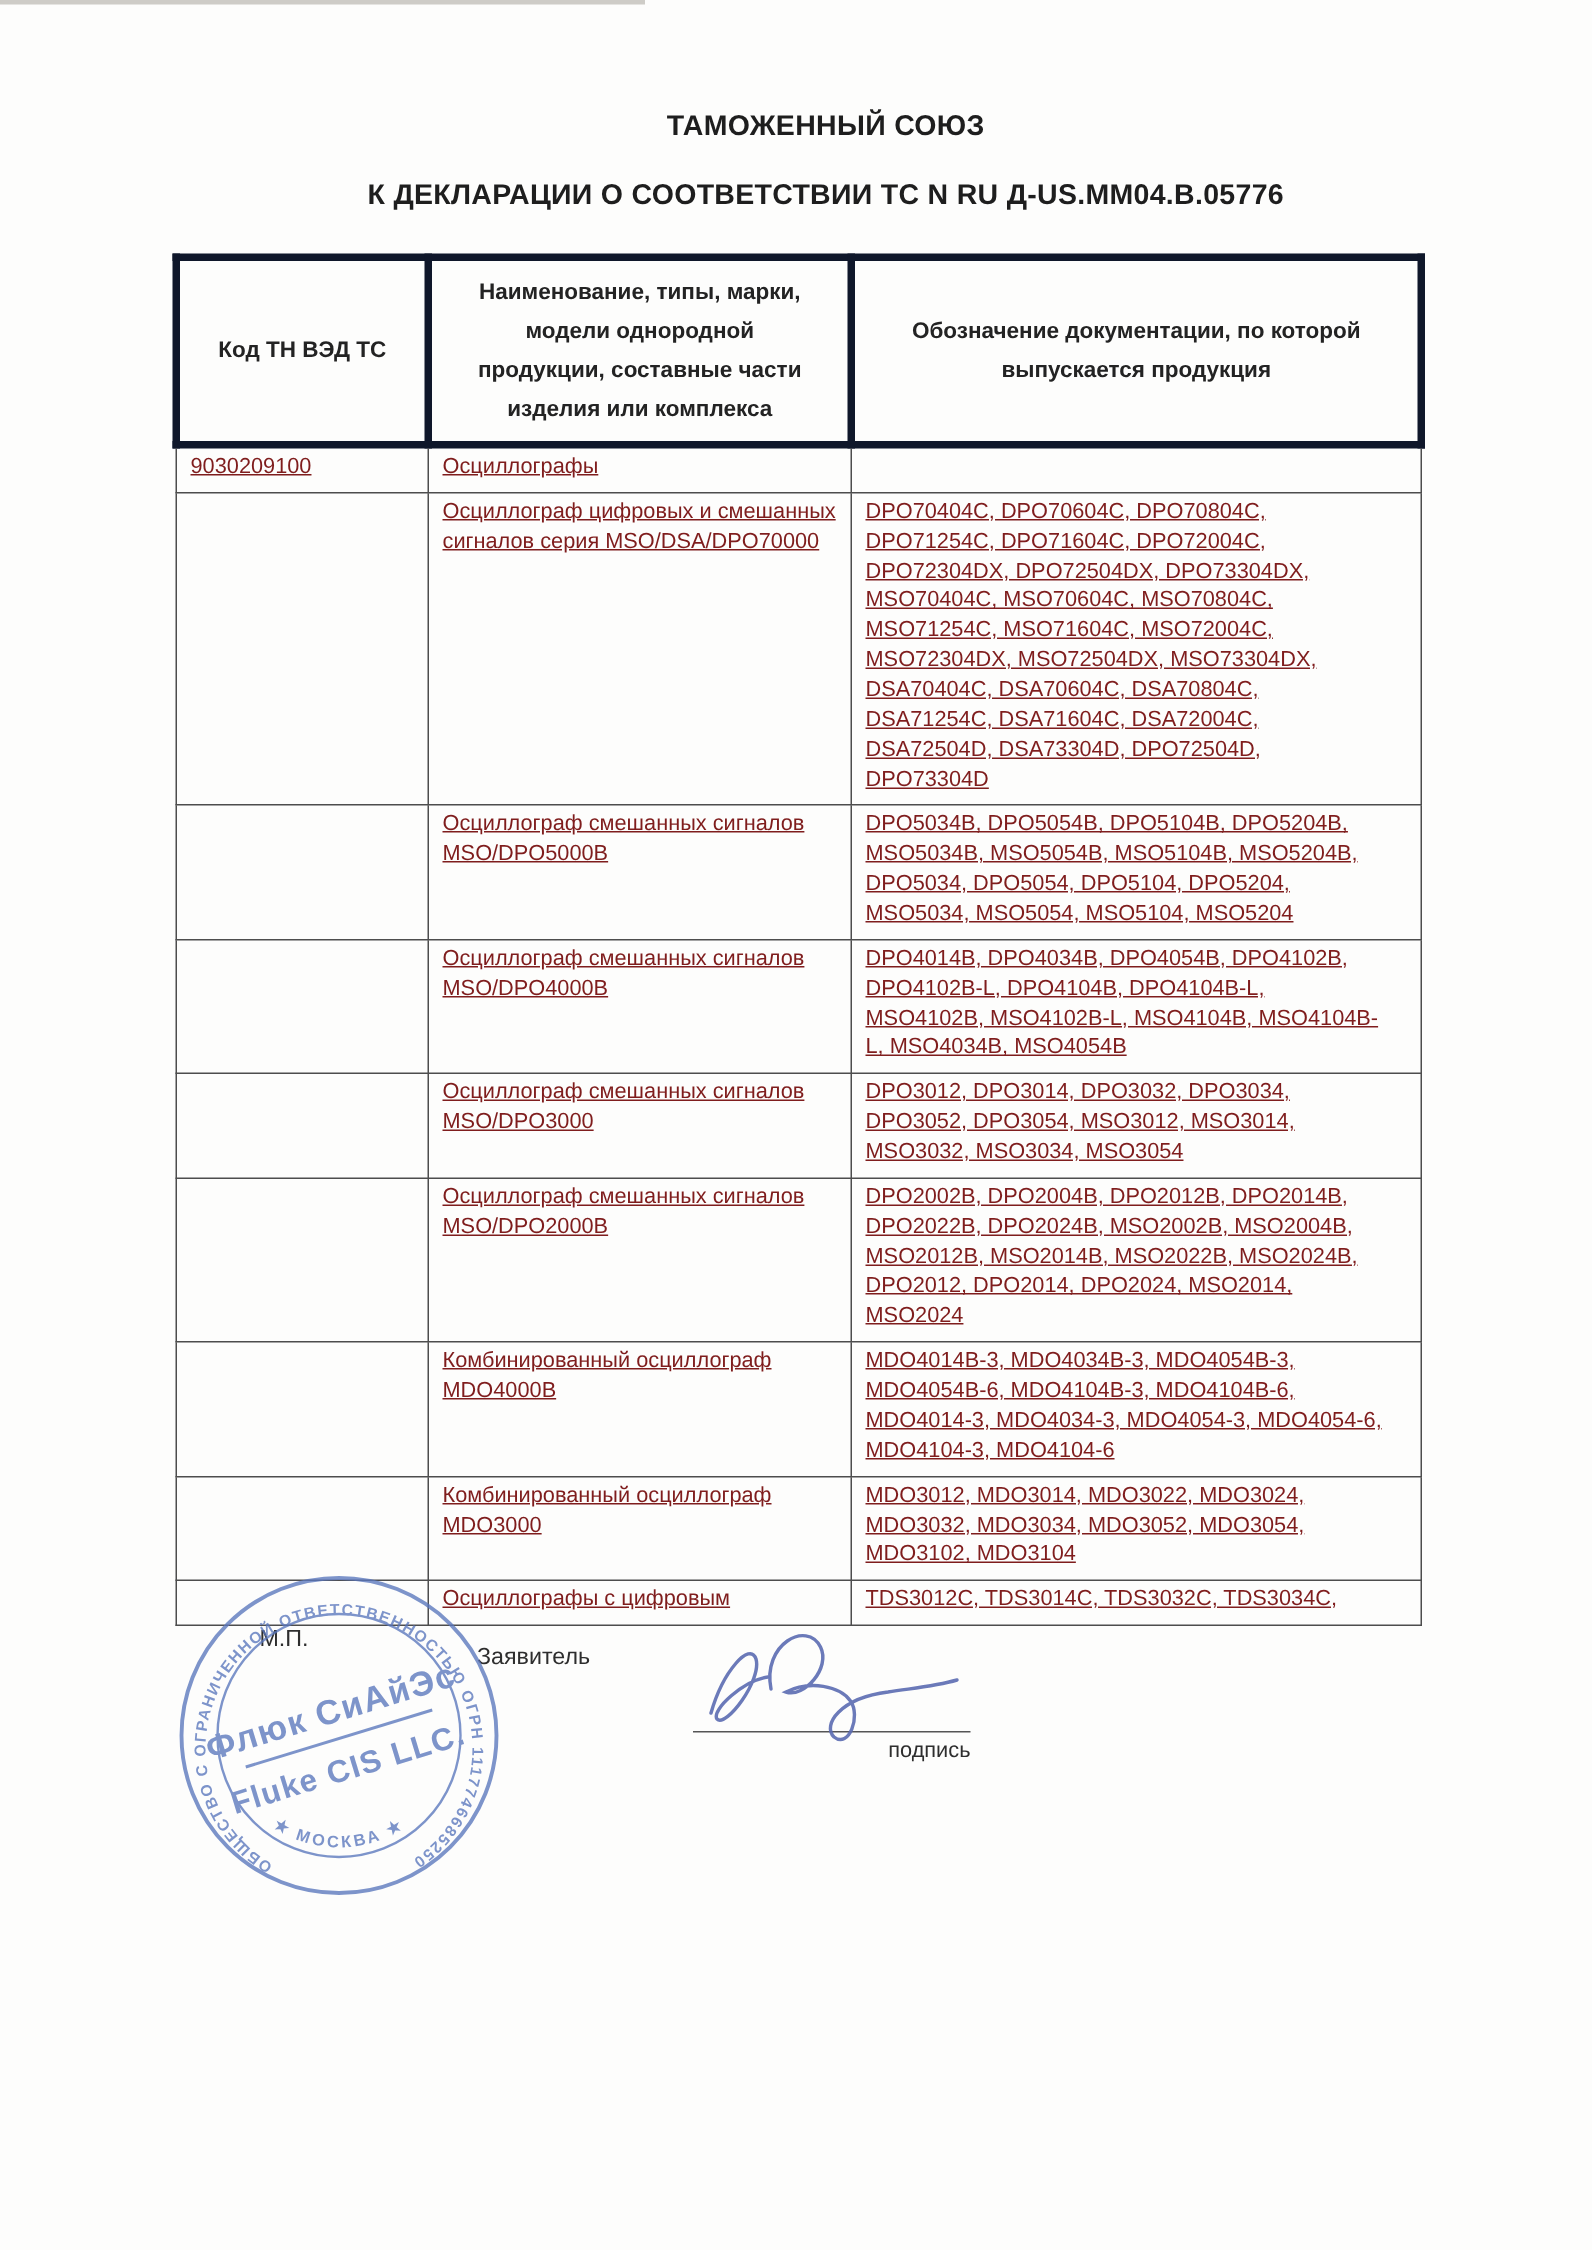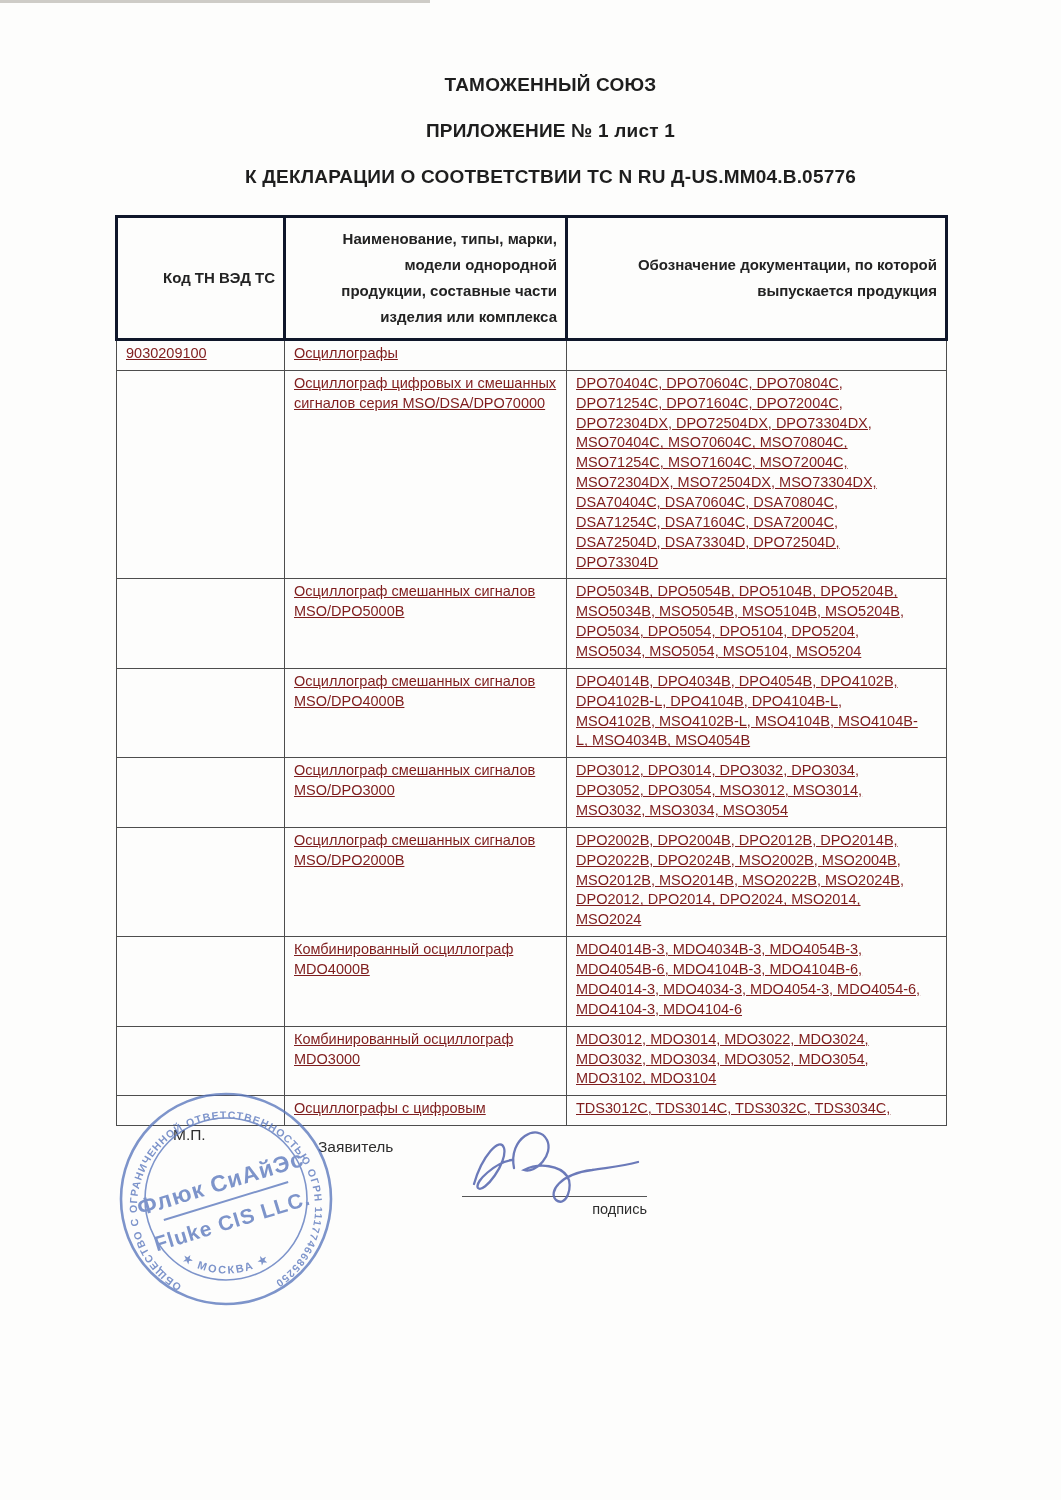--- a/index.html
+++ b/index.html
@@ -22,22 +22,22 @@
   }
   .subtitle {
     font-size:16px; font-weight:normal; color:#2a2a2a;
     margin-top:42px; letter-spacing:.1px;
   }
   
   .table-wrap { margin:27px 0 0 115px; }
   table { border-collapse:collapse; table-layout:fixed; width:830px; }
   col.c1 { width:168px; } col.c2 { width:282px; } col.c3 { width:380px; }
   th {
-    border:3px solid #0f172a; font-size:15px; font-weight:bold;
-    text-align:right; vertical-align:middle; line-height:1.75;
+    border:5px solid #0f172a; font-size:15px; font-weight:bold;
+    text-align:center; vertical-align:middle; line-height:1.75;
     white-space:pre-line; height:112px; padding:4px 8px; color:#232323;
   }
   td {
     border:1px solid #4d4d4d; font-size:14.5px; line-height:1.37;
     text-align:left; vertical-align:top; white-space:pre-line;
     padding:3px 9px 6px 9px; color:#7f1d1d;text-decoration:underline;
   }
   
   .footer { position:absolute; left:0; top:1160; width:1061px; height:340px; }
   .mp-label { position:absolute; left:173px; top:0; font-size:15.5px; }
@@ -52,21 +52,20 @@
   .signature-svg { position:absolute; left:448px; top:-16px; pointer-events:none; }
   .stamp-svg { position:absolute; left:115px; top:-38px; opacity:.78; pointer-events:none; }
 </style>
 </head>
 <body>
 
 <div class="scan-edge"></div>
 
 <div class="doc-header">
   <div class="title">ТАМОЖЕННЫЙ СОЮЗ</div>
-  <div class="title">ПРИЛОЖЕНИЕ № 1 лист 1</div>
   <div class="title">К ДЕКЛАРАЦИИ О СООТВЕТСТВИИ ТС N RU Д-US.MM04.B.05776</div>
 </div>
 
 <div class="table-wrap">
   <table>
     <colgroup>
         <col class="c1">
         <col class="c2">
         <col class="c3">
       </colgroup>

